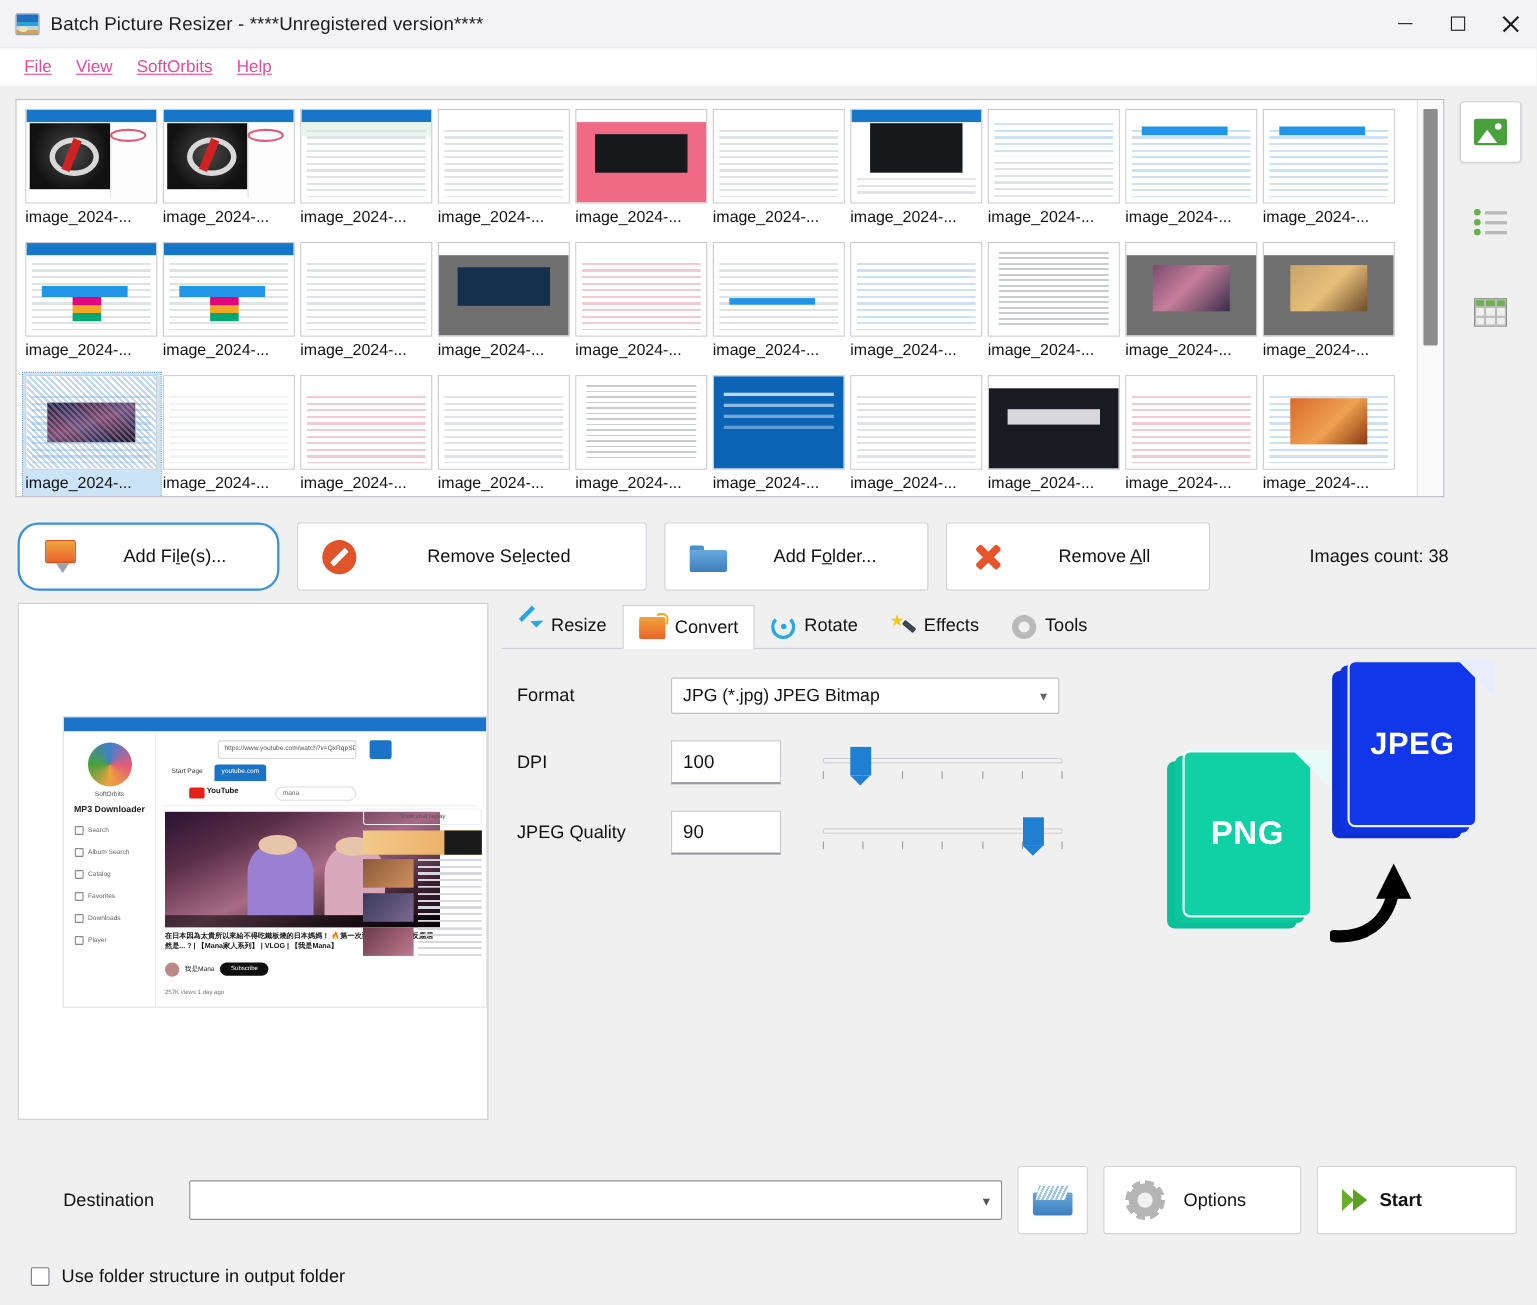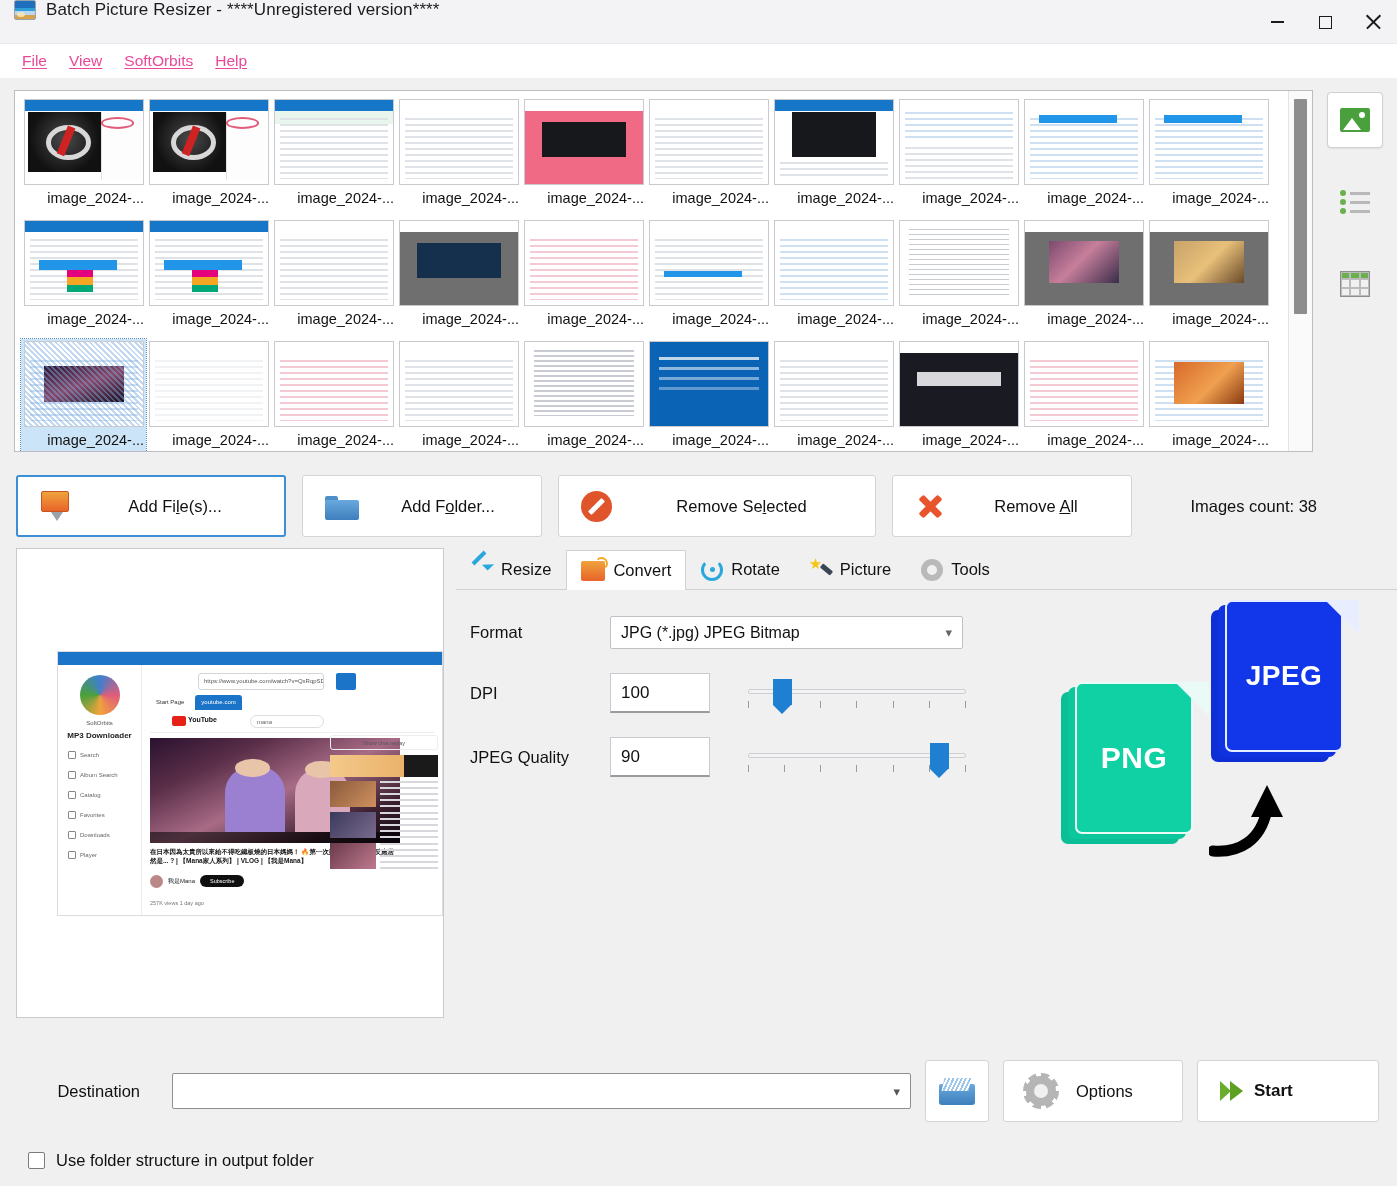--- a/index.html
+++ b/index.html
@@ -13,21 +13,21 @@
     position: relative;
     width: 1397px; height: 1186px;
     background: #f0f0f0;
     display: flex; flex-direction: column;
   }
 
   
   .titlebar {
     height: 44px; flex: 0 0 44px;
     background: #f3f3f6;
-    display: flex; align-items: flex-start;
+    display: flex; align-items: center;
     border-bottom: 1px solid #eaeaee;
     gap: 29px;
   }
   .title-left { display: flex; align-items: center; padding-left: 14px; gap: 10px; flex: 1; }
   .app-icon {
     width: 22px; height: 20px; border-radius: 2px;
     background: linear-gradient(#1f6fbf 0 38%, #2f9fd8 38% 58%, #b9d8ef 58% 78%, #d8a24a 78% 100%);
     border: 1px solid #9aa4ad;
     position: relative; overflow: hidden;
   }
@@ -83,21 +83,21 @@
   }
   .grid-inner {
     flex: 1; padding: 6px 2px 0 6px;
     display: flex; flex-wrap: wrap;
     align-content: flex-start;
     overflow: hidden;
   }
   .thumb-cell {
     width: 125px; height: 121px;
     margin: 0 0 0 0;
-    display: flex; flex-direction: column; align-items: flex-end;
+    display: flex; flex-direction: column; align-items: flex-start;
     padding: 2px;
   }
   .thumb-cell.selected { background: #cce4f7; outline: 1px dotted #5a8fc4; }
   .thumb-img {
     width: 120px; height: 86px;
     border: 1px solid #c9c9cf;
     background: #fff;
     position: relative; overflow: hidden;
     flex: 0 0 86px;
   }
@@ -185,21 +185,21 @@
   }
   .act-btn {
     height: 62px; background: #fff;
     border: 1px solid #d3d3d8; border-radius: 3px;
     display: flex; align-items: center; gap: 18px;
     padding: 0 22px; cursor: default;
     font-size: 16.5px; color: #111;
   }
   .act-btn.focused { border: 2px solid #3b8fd4; padding: 0 21px; }
   .act-btn .lbl { flex: 1; text-align: center; }
-  .w-addfile { width: 270px; }
+  .w-addfile { width: 238px; border-radius: 19px; }
   .w-addfolder { width: 240px; }
   .w-remsel { width: 318px; }
   .w-remall { width: 240px; }
   .count-txt { margin-left: auto; margin-right: 80px; font-size: 16.5px; color: #111; }
 
   .ic-addfile { width: 30px; height: 30px; position: relative; }
   .ic-addfile::before { content:""; position:absolute; top:0; left:2px; width:26px;height:19px;
     background:linear-gradient(#f0a33c,#e8632a); border:1px solid #c7551f; border-radius:2px; }
   .ic-addfile::after { content:""; position:absolute; bottom:0; left:12px; width:0;height:0;
     border-left:6px solid transparent;border-right:6px solid transparent;border-top:9px solid #9aa3ab; }
@@ -696,27 +696,27 @@
           </span>
         </div>
       </div>
     </div>
 
     <div class="actions">
       <div class="act-btn w-addfile focused">
         <span class="ic-addfile"></span>
         <span class="lbl"><span>Add Fi</span><u>l</u><span>e(s)...</span></span>
       </div>
+      <div class="act-btn w-remsel">
+        <span class="ic-noentry"></span>
+        <span class="lbl"><span>Remove Se</span><u>l</u><span>ected</span></span>
+      </div>
       <div class="act-btn w-addfolder">
         <span class="ic-folder"></span>
         <span class="lbl"><span>Add F</span><u>o</u><span>lder...</span></span>
-      </div>
-      <div class="act-btn w-remsel">
-        <span class="ic-noentry"></span>
-        <span class="lbl"><span>Remove Se</span><u>l</u><span>ected</span></span>
       </div>
       <div class="act-btn w-remall">
         <span class="ic-x"></span>
         <span class="lbl"><span>Remove </span><u>A</u><span>ll</span></span>
       </div>
       <div class="count-txt">Images count: 38</div>
     </div>
 
     <div class="lower">
 
@@ -793,21 +793,21 @@
           <div class="tab active">
               <span class="ic-convert"></span>
               <span>Convert</span>
             </div>
           <div class="tab">
               <span class="ic-rotate"></span>
               <span>Rotate</span>
             </div>
           <div class="tab">
               <span class="ic-effects"></span>
-              <span>Picture</span>
+              <span>Effects</span>
             </div>
           <div class="tab">
               <span class="ic-tools"></span>
               <span>Tools</span>
             </div>
         </div>
 
         <div class="form">
           <div class="frow">
             <div class="flabel">Format</div>

